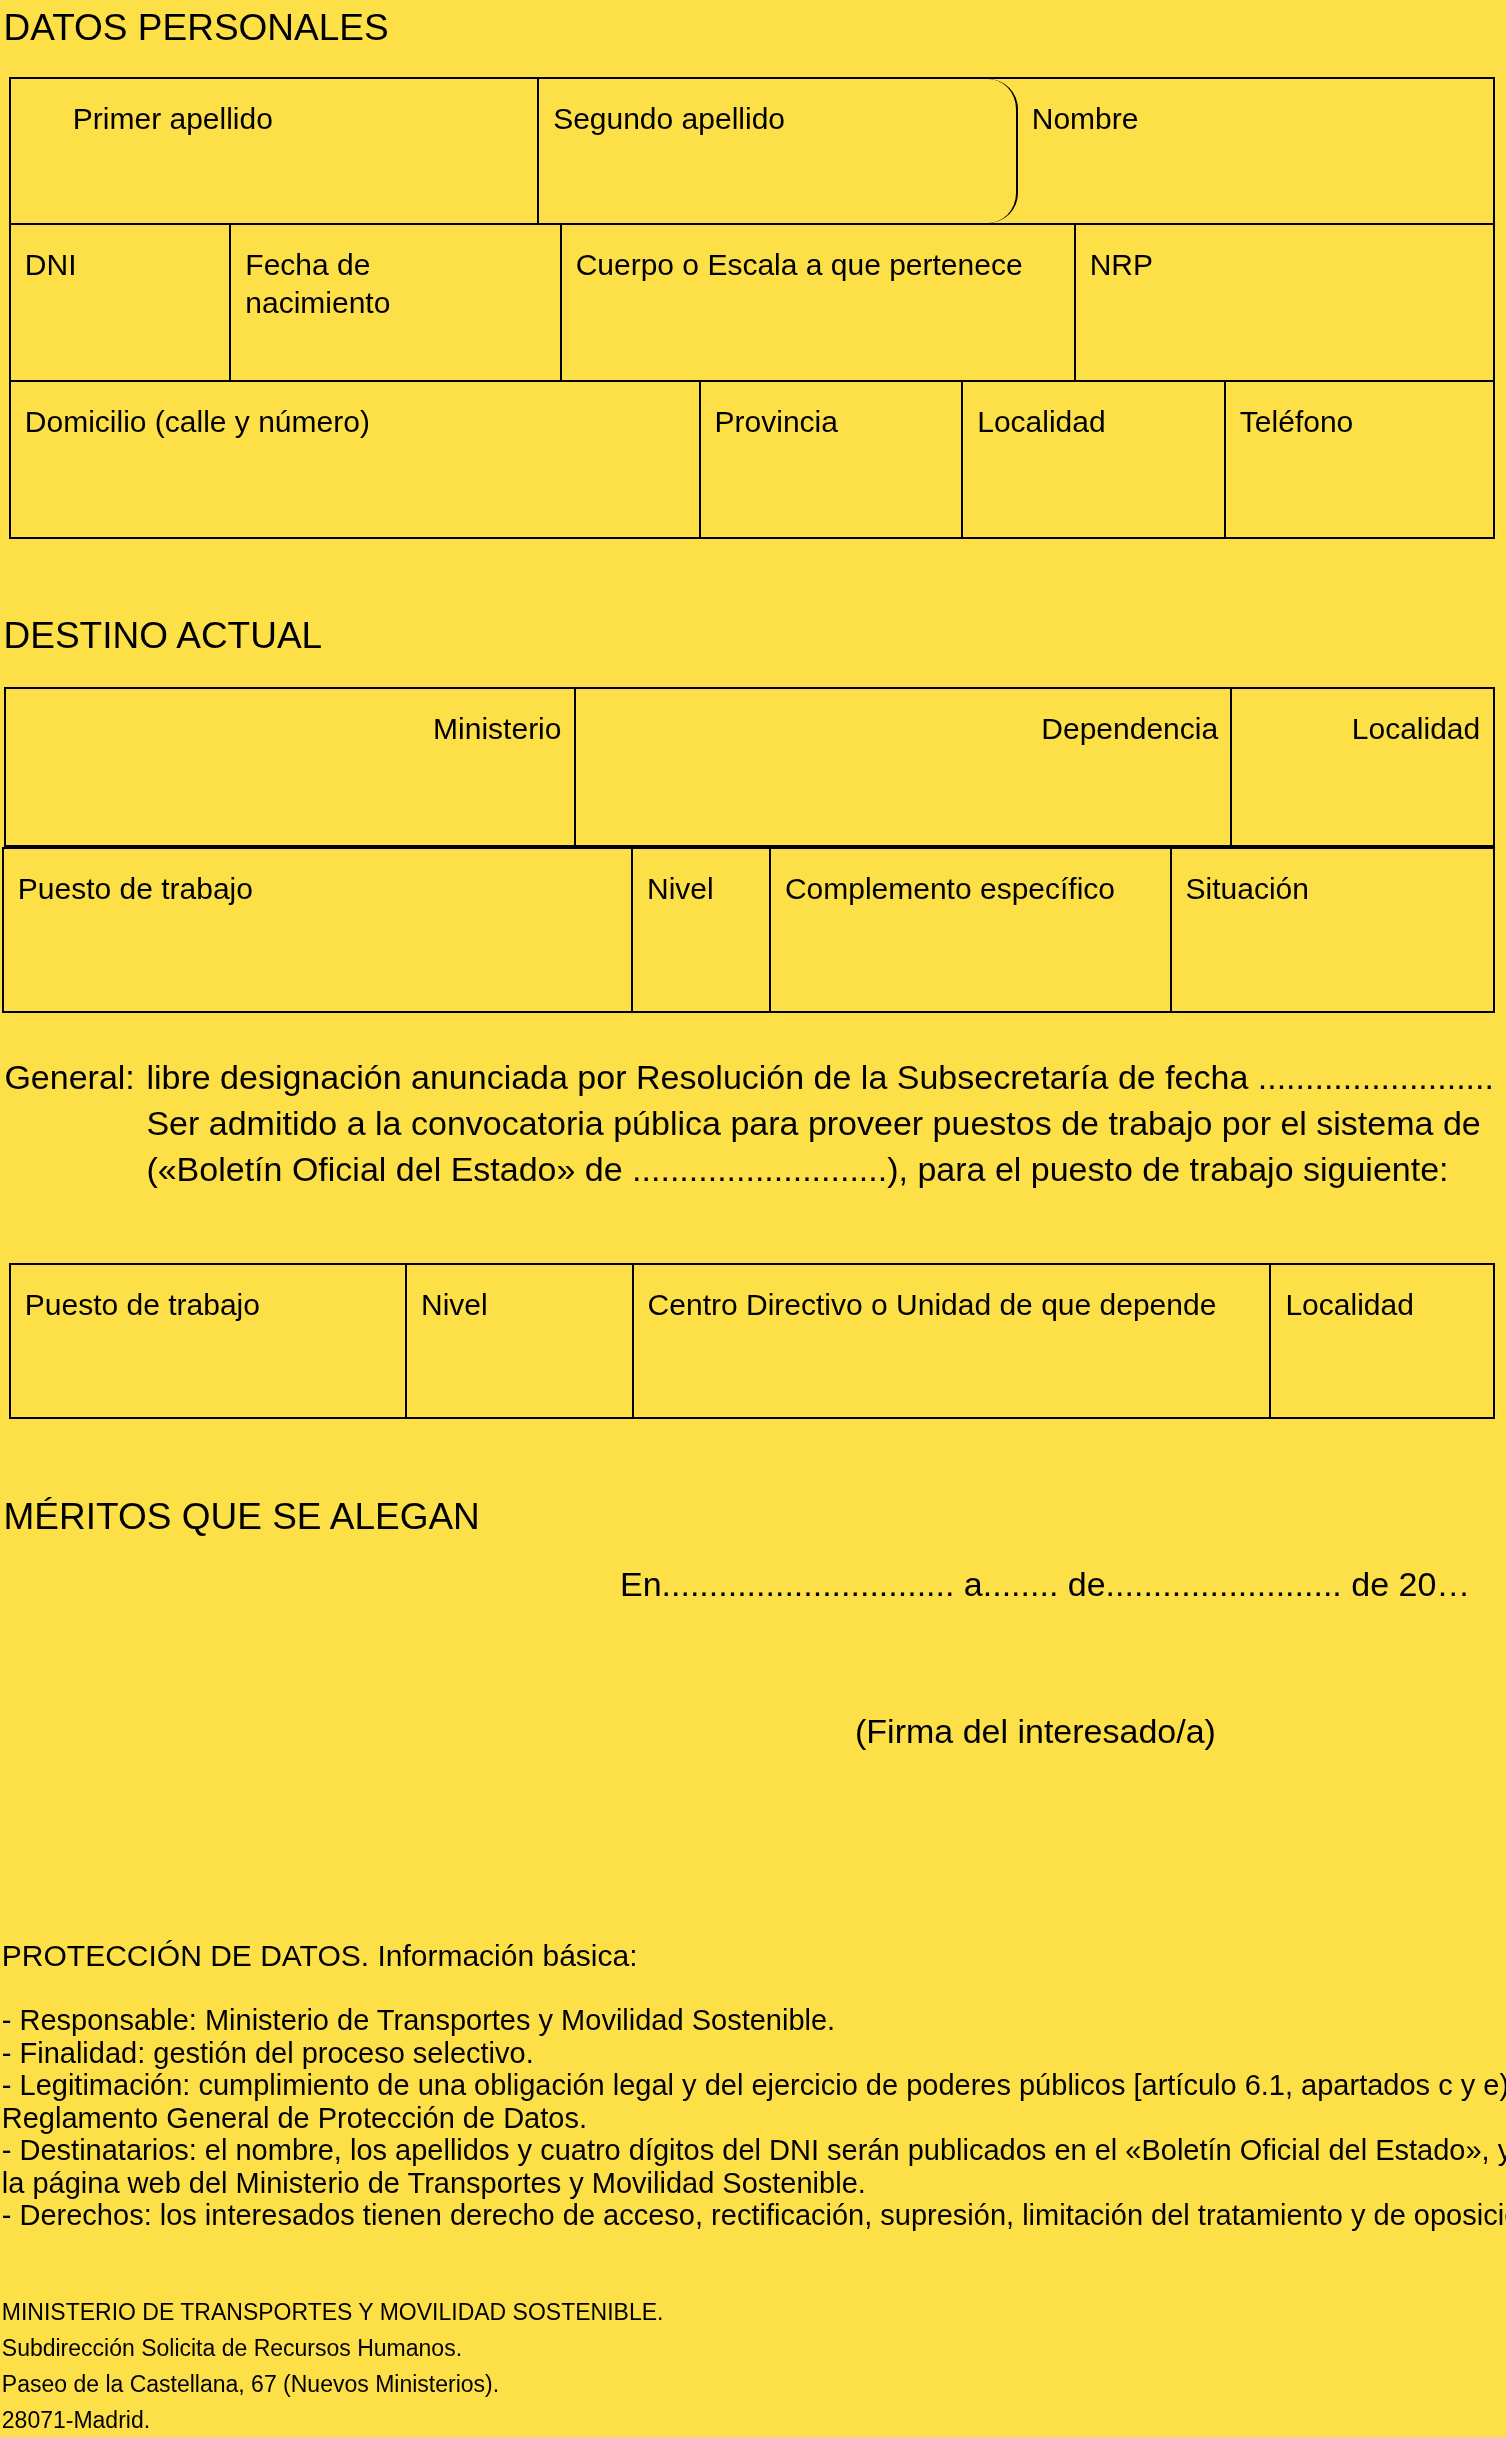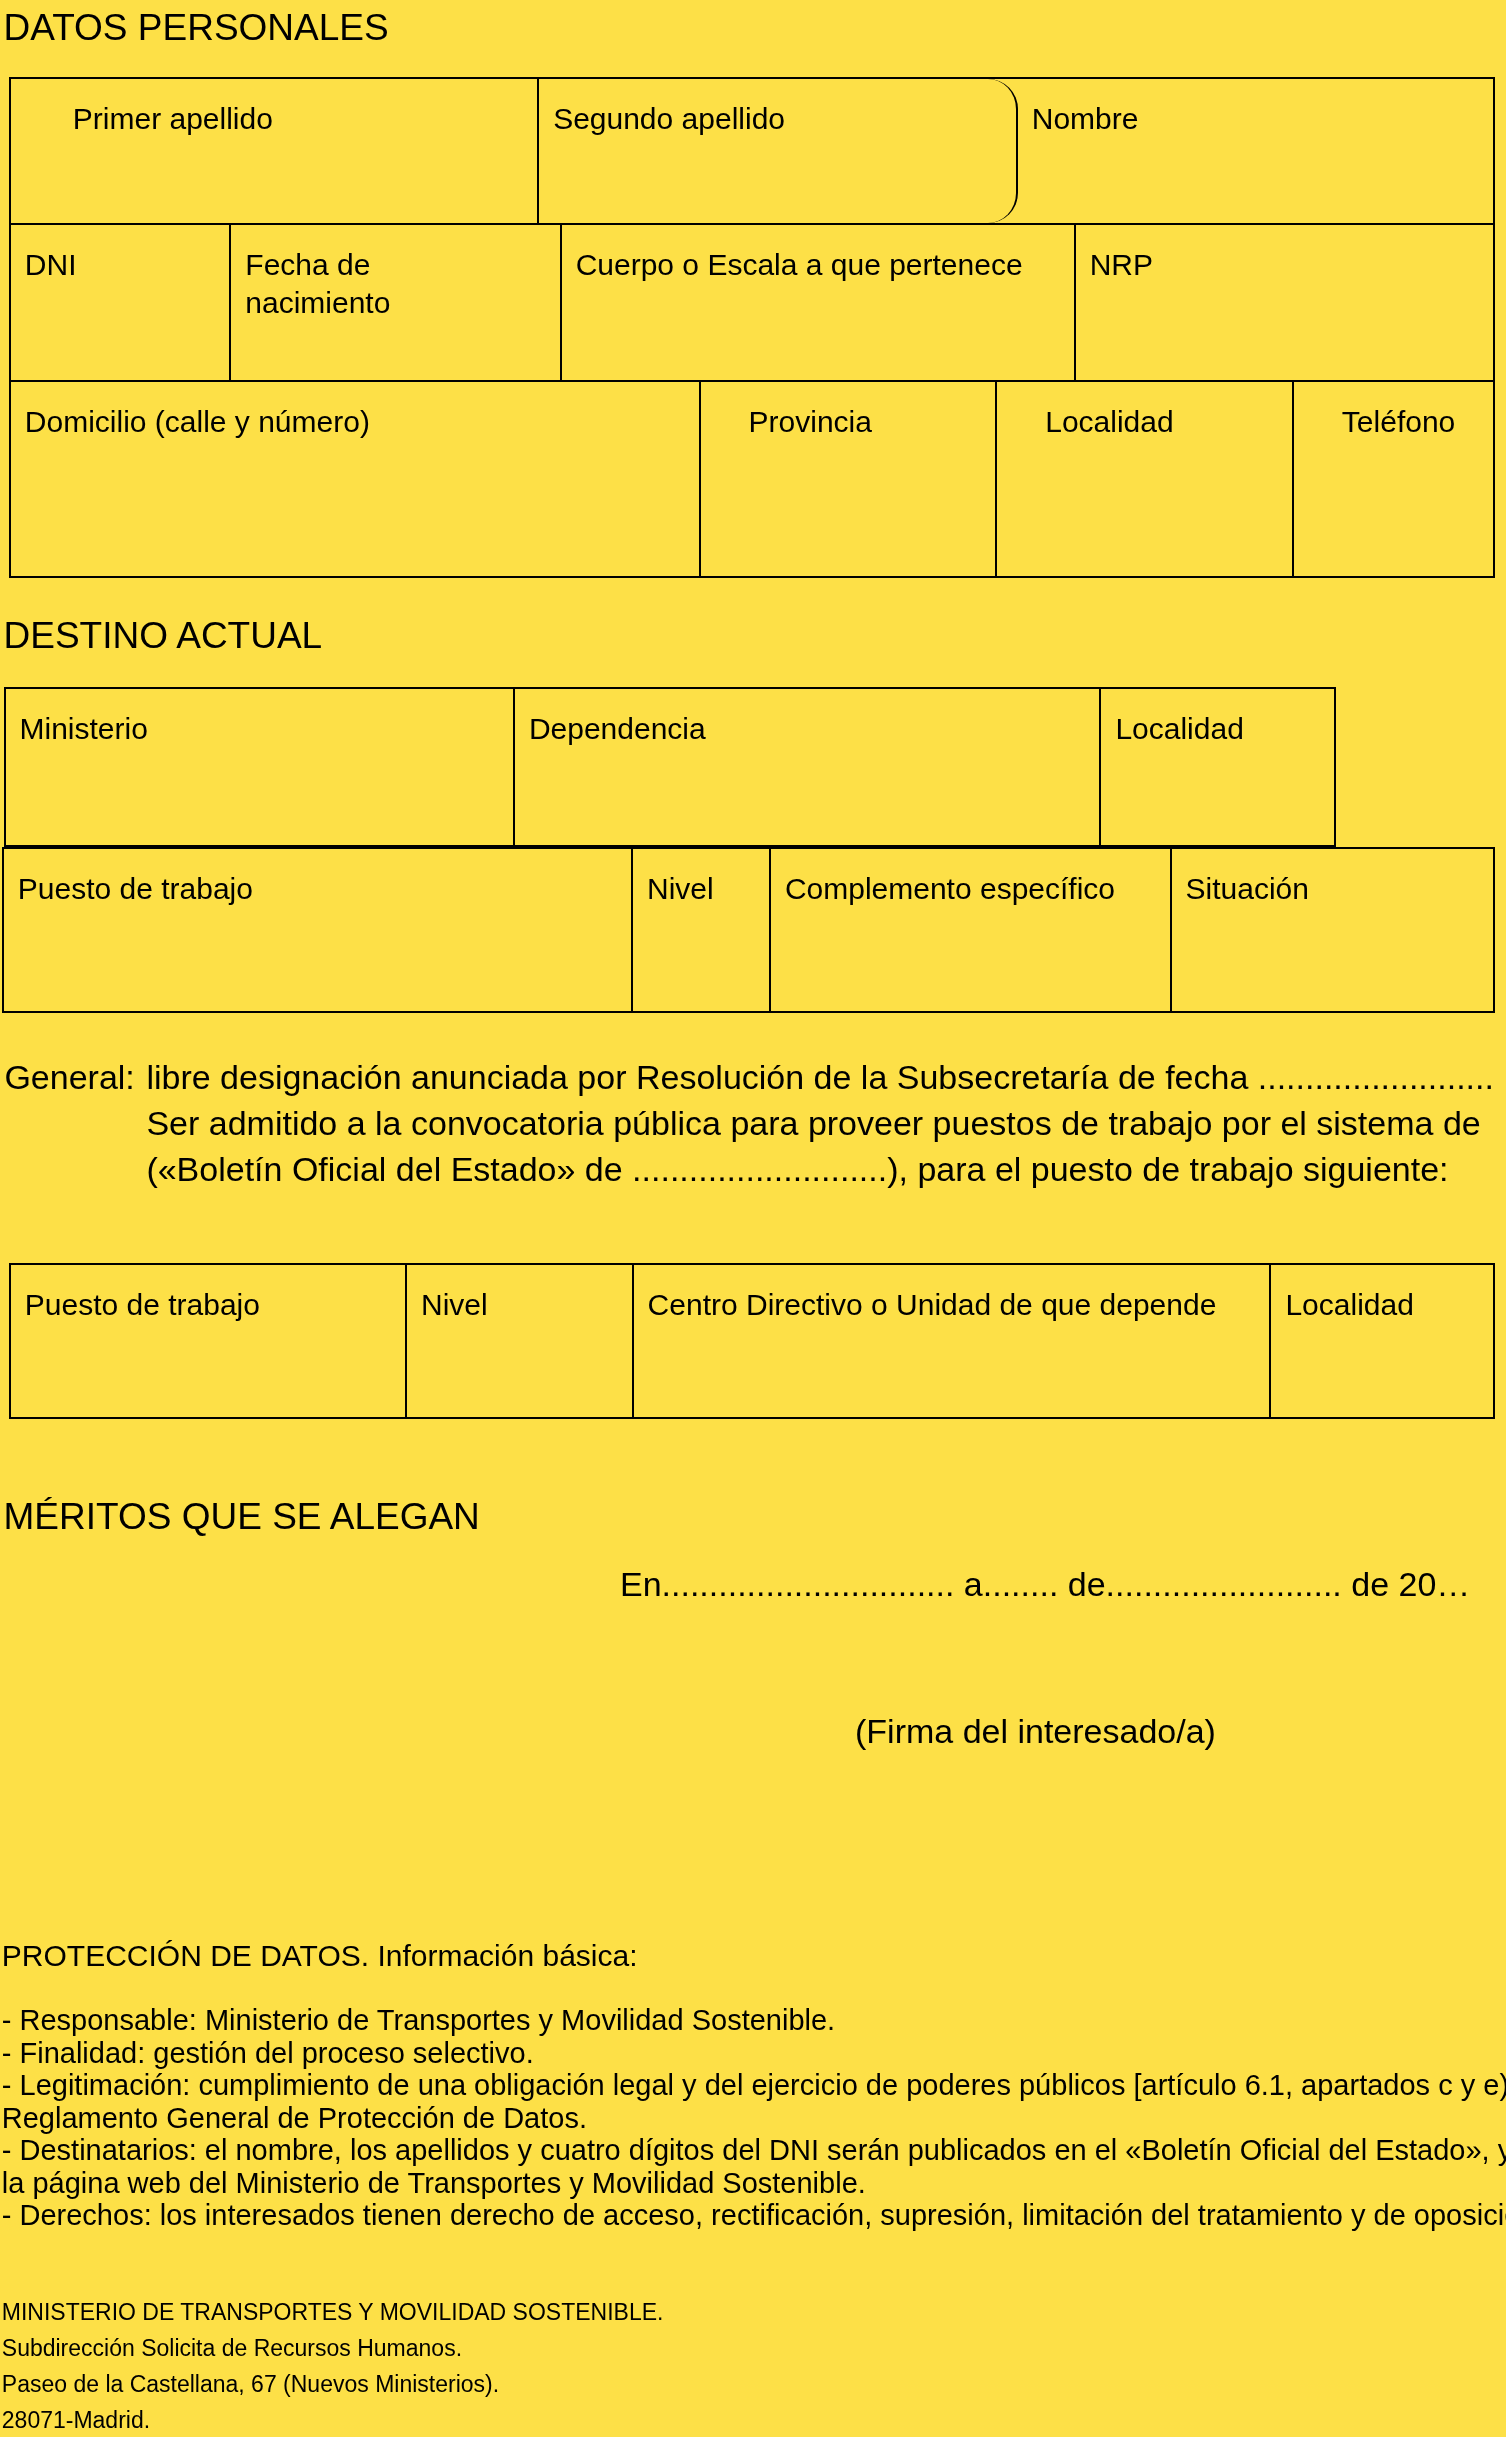--- a/index.html
+++ b/index.html
@@ -36,31 +36,31 @@
       <div class="cell" style="flex:0 0 33.45%;"><span>Primer apellido</span></div>
       <div class="cell" style="flex:0 0 33.33%;border-radius:30px;"><span>Segundo apellido</span></div>
       <div class="cell"><span>Nombre</span></div>
     </div>
     <div class="trow" style="height:157px;">
       <div class="cell" style="flex:0 0 14.86%;"><span>DNI</span></div>
       <div class="cell" style="flex:0 0 22.26%;"><span class="narrow">Fecha de nacimiento</span></div>
       <div class="cell" style="flex:0 0 34.64%;"><span>Cuerpo o Escala a que pertenece</span></div>
       <div class="cell"><span>NRP</span></div>
     </div>
-    <div class="trow" style="height:196px;gap:34px;">
+    <div class="trow" style="height:157px;">
       <div class="cell" style="flex:0 0 46.48%;"><span>Domicilio (calle y número)</span></div>
       <div class="cell" style="flex:0 0 17.7%;"><span>Provincia</span></div>
       <div class="cell" style="flex:0 0 17.7%;"><span>Localidad</span></div>
       <div class="cell"><span>Teléfono</span></div>
     </div>
   </div>
 
   <div class="abs h1" style="left:3.5px; top:615px;">DESTINO ACTUAL</div>
 
-  <div class="ftable" style="left:3.5px; top:687px; width:1332px;">
+  <div class="ftable" style="left:3.5px; top:687px; width:1491px;text-align:right;">
     <div class="trow" style="height:158px;">
       <div class="cell" style="flex:0 0 38.3%;"><span>Ministerio</span></div>
       <div class="cell" style="flex:0 0 44.1%;"><span>Dependencia</span></div>
       <div class="cell"><span>Localidad</span></div>
     </div>
   </div>
 
   <div class="ftable" style="left:1.8px; top:847px; width:1493px;">
     <div class="trow" style="height:164px;">
       <div class="cell" style="flex:0 0 42.2%;"><span>Puesto de trabajo</span></div>

